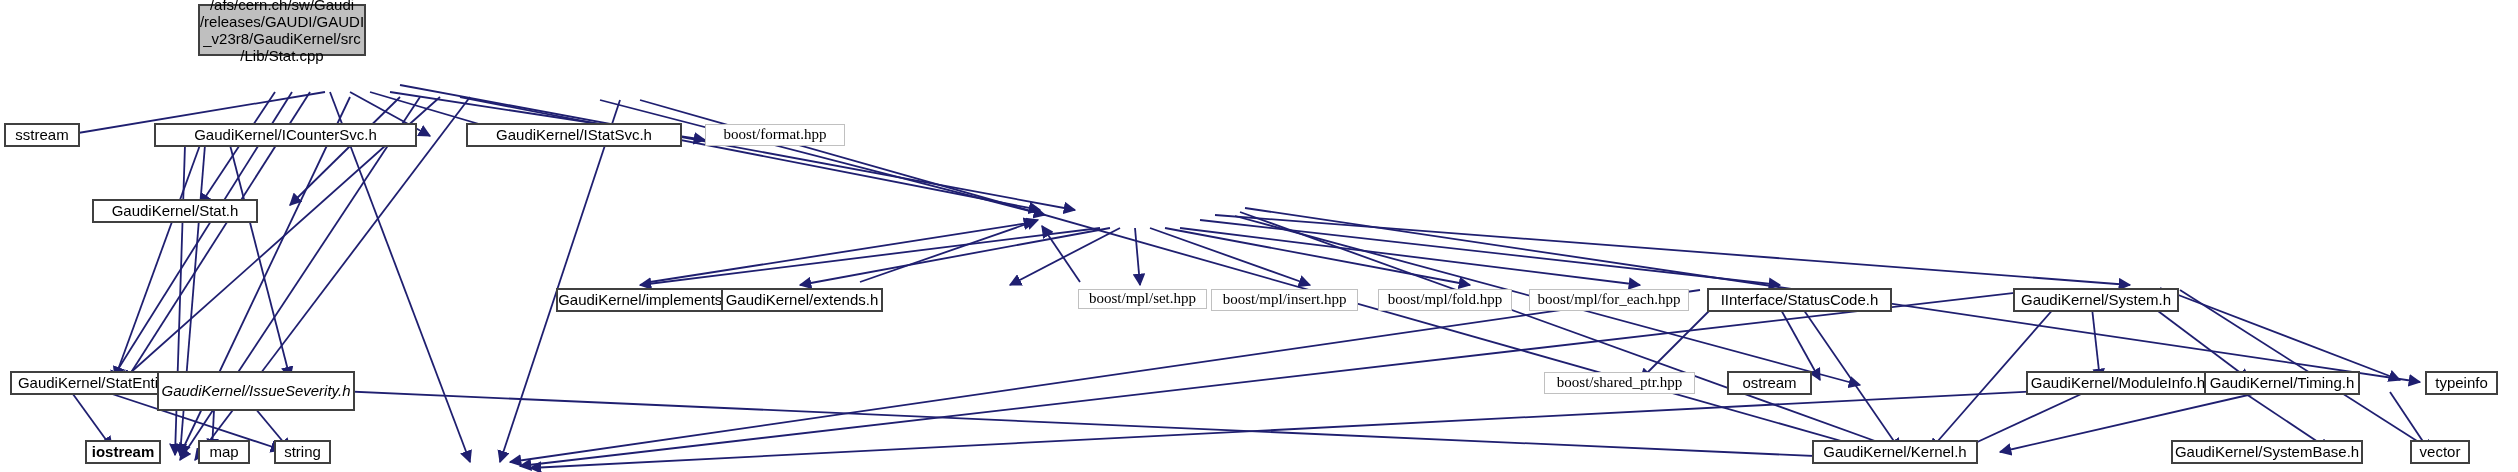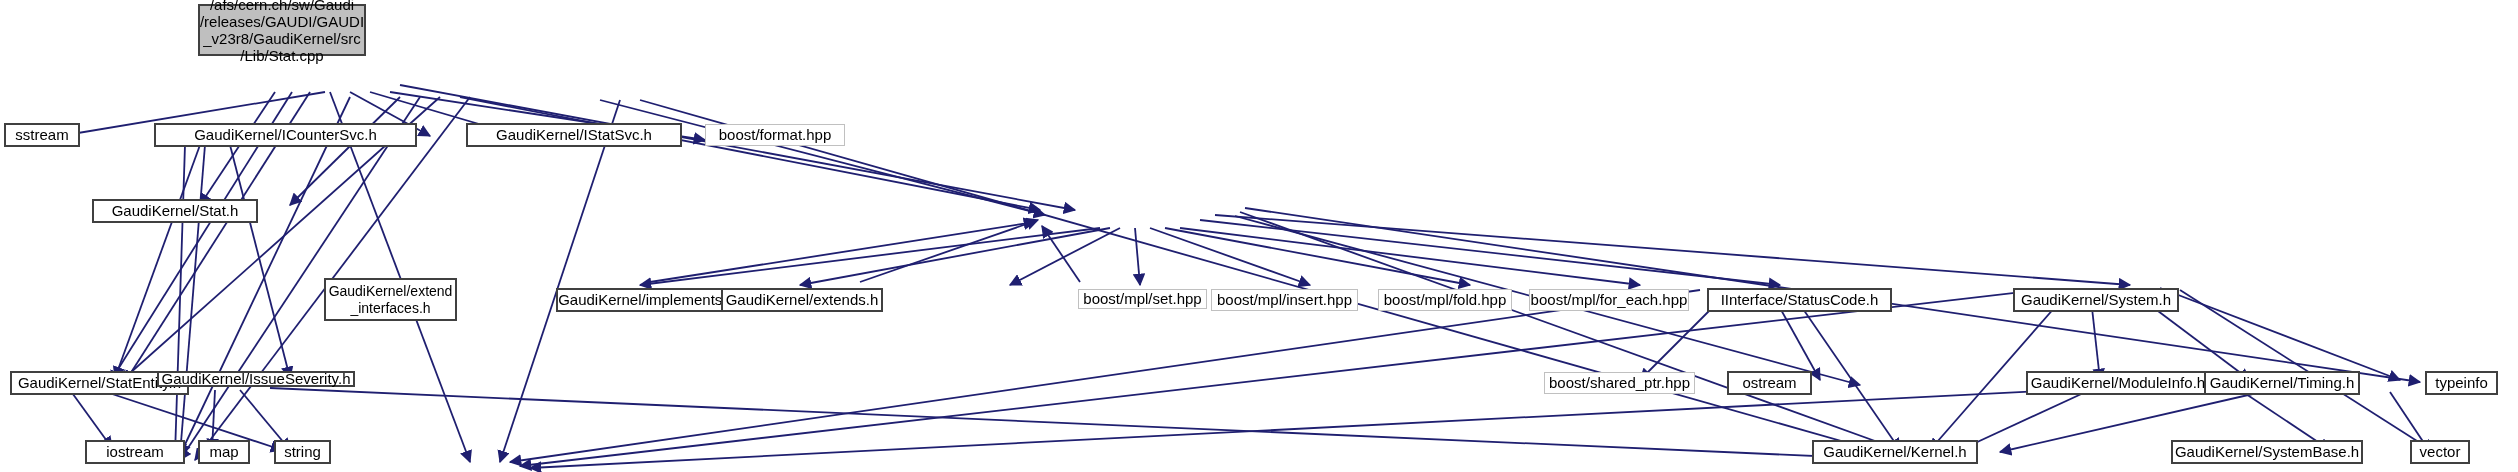--- a/index.html
+++ b/index.html
@@ -28,21 +28,21 @@
     padding:0 6px;
     z-index:5;
   }
   .node.root {
     background:#bfbfbf;
     border:2px solid #404040;
     font-size:15px;
     z-index:6;
   }
   .node.strong { border:2px solid #404040; }
-  .node.faint  { border:1px solid #c0c0c0; }
+  .node.faint  { border:1px solid #c0c0c0;font-family:Liberation Serif, serif; }
 </style>
 </head>
 <body>
 
 <div id="graph">
 
   <svg id="edges" viewBox="0 0 2518 472" xmlns="http://www.w3.org/2000/svg">
     <defs>
       <marker id="ah" viewBox="0 0 10 10" refX="9" refY="5" markerWidth="7" markerHeight="7" orient="auto-start-reverse">
         <path d="M 0 0 L 10 5 L 0 10 z" fill="#1f1f70"></path>
@@ -132,54 +132,52 @@
 
   <div class="node strong" style="left:154px; top:123px; width:263px; height:24px;">GaudiKernel/ICounterSvc.h</div>
 
   <div class="node strong" style="left:466px; top:123px; width:216px; height:24px;">GaudiKernel/IStatSvc.h</div>
 
   <div class="node faint" style="left:705px; top:124px; width:140px; height:22px;">boost/format.hpp</div>
 
   <div class="node strong" style="left:92px; top:199px; width:166px; height:24px;">GaudiKernel/Stat.h</div>
 
 
-  <div class="node strong" style="left:324px; top:278px; width:133px; height:43px; font-size:14px;">GaudiKernel/extend
-_interfaces.h</div>
 
   <div class="node strong" style="left:556px; top:288px; width:181px; height:24px;">GaudiKernel/implements.h</div>
 
   <div class="node strong" style="left:721px; top:288px; width:162px; height:24px;">GaudiKernel/extends.h</div>
 
   <div class="node faint" style="left:1078px; top:289px; width:129px; height:20px;">boost/mpl/set.hpp</div>
 
   <div class="node faint" style="left:1211px; top:289px; width:147px; height:22px;">boost/mpl/insert.hpp</div>
 
   <div class="node faint" style="left:1378px; top:289px; width:134px; height:22px;">boost/mpl/fold.hpp</div>
 
   <div class="node faint" style="left:1529px; top:289px; width:160px; height:22px;">boost/mpl/for_each.hpp</div>
 
   <div class="node strong" style="left:1707px; top:288px; width:185px; height:24px;">IInterface/StatusCode.h</div>
 
   <div class="node strong" style="left:2013px; top:288px; width:166px; height:24px;">GaudiKernel/System.h</div>
 
   <div class="node strong" style="left:10px; top:371px; width:179px; height:24px;">GaudiKernel/StatEntity.h</div>
 
-  <div class="node strong" style="left:157px; top:371px; width:198px; height:16px;">GaudiKernel/IssueSeverity.h</div>
+  <div class="node strong" style="left:157px; top:371px; width:198px; height:40px;font-style:italic;">GaudiKernel/IssueSeverity.h</div>
 
   <div class="node faint" style="left:1544px; top:372px; width:151px; height:22px;">boost/shared_ptr.hpp</div>
 
   <div class="node strong" style="left:1727px; top:371px; width:85px; height:24px;">ostream</div>
 
   <div class="node strong" style="left:2026px; top:371px; width:184px; height:24px;">GaudiKernel/ModuleInfo.h</div>
 
   <div class="node strong" style="left:2204px; top:371px; width:156px; height:24px;">GaudiKernel/Timing.h</div>
 
   <div class="node strong" style="left:2425px; top:371px; width:73px; height:24px;">typeinfo</div>
 
-  <div class="node strong" style="left:85px; top:440px; width:100px; height:24px;">iostream</div>
+  <div class="node strong" style="left:85px; top:440px; width:76px; height:24px;font-weight:bold;">iostream</div>
 
   <div class="node strong" style="left:198px; top:440px; width:52px; height:24px;">map</div>
 
   <div class="node strong" style="left:274px; top:440px; width:57px; height:24px;">string</div>
 
   <div class="node strong" style="left:1812px; top:440px; width:166px; height:24px;">GaudiKernel/Kernel.h</div>
 
   <div class="node strong" style="left:2171px; top:440px; width:192px; height:24px;">GaudiKernel/SystemBase.h</div>
 
   <div class="node strong" style="left:2410px; top:440px; width:60px; height:24px;">vector</div>

